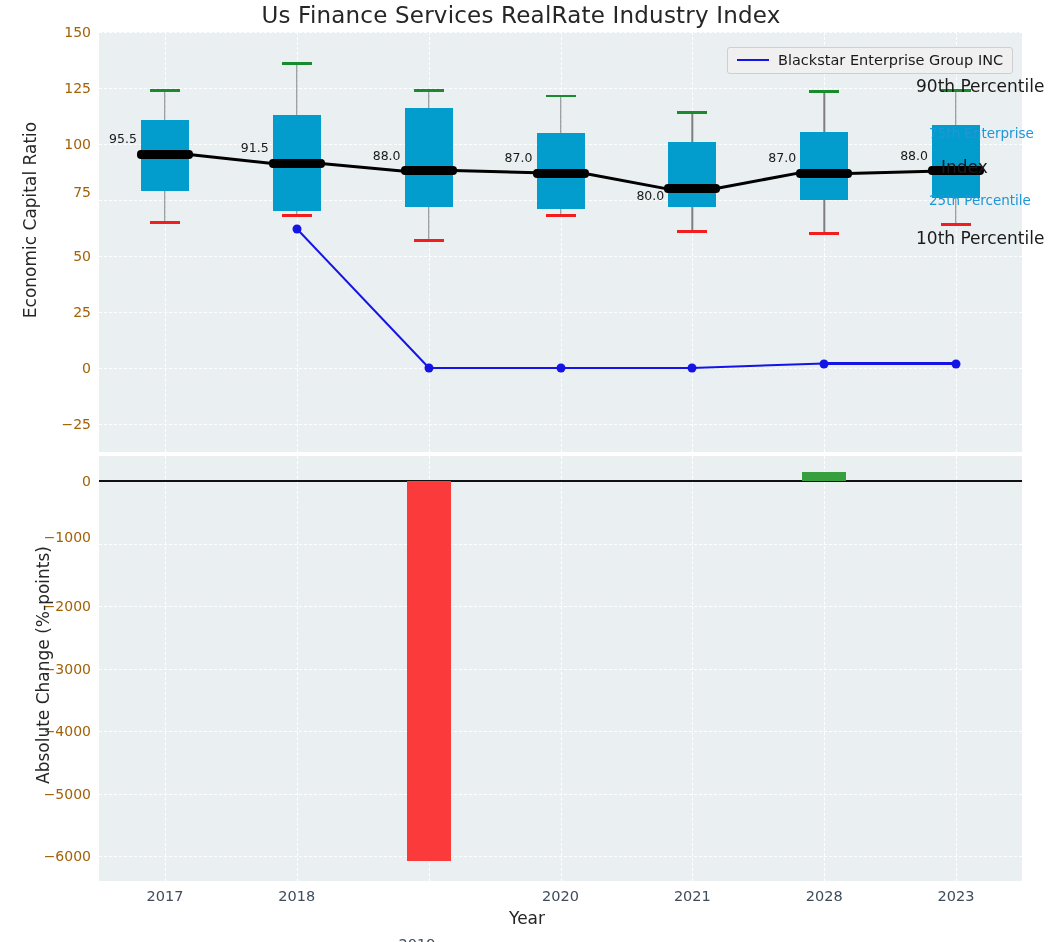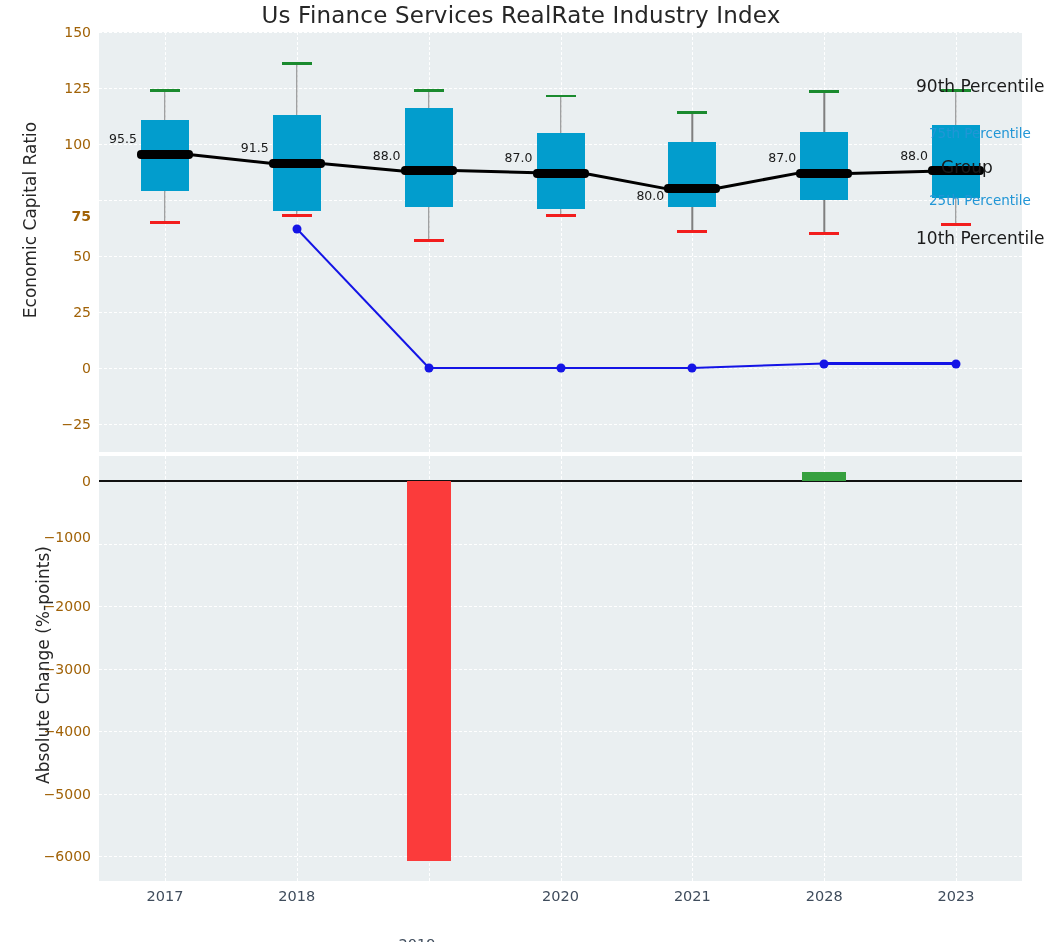--- a/index.html
+++ b/index.html
@@ -103,38 +103,39 @@
       <div class="gridline-v" style="left: 461.5px;"></div>
       <div class="gridline-v" style="left: 593.357px;"></div>
       <div class="gridline-v" style="left: 725.214px;"></div>
       <div class="gridline-v" style="left: 857.071px;"></div>
     </div>
 
   <div id="ylabels-top">
       <div class="ytick" style="top: 0px;">150</div>
       <div class="ytick" style="top: 56px;">125</div>
       <div class="ytick" style="top: 112px;">100</div>
-      <div class="ytick" style="top: 184px; font-weight: bold;">75</div>
+      <div class="ytick" style="top: 160px;">75</div>
       <div class="ytick" style="top: 224px;">50</div>
       <div class="ytick" style="top: 280px;">25</div>
       <div class="ytick" style="top: 336px;">0</div>
       <div class="ytick" style="top: 392px;">−25</div>
     </div>
   <div id="ylabels-bottom">
       <div class="ytick" style="top: 25px;">0</div>
       <div class="ytick" style="top: 81px;">−1000</div>
       <div class="ytick" style="top: 150px;">−2000</div>
       <div class="ytick" style="top: 212.5px;">−3000</div>
       <div class="ytick" style="top: 275px;">−4000</div>
       <div class="ytick" style="top: 337.5px;">−5000</div>
       <div class="ytick" style="top: 400px;">−6000</div>
     </div>
 
   <div class="axis-title" id="ylab-top">Economic Capital Ratio</div>
   <div class="axis-title" id="ylab-bottom">Absolute Change (%-points)</div>
+  <div class="axis-title" id="xlab">Year</div>
 
   <div id="xticks-layer">
       <div class="xtick" style="left: 164.929px;">2017</div>
       <div class="xtick" style="left: 296.786px;">2018</div>
       <div class="xtick" style="left: 417px; margin-top: 48px;">2019</div>
       <div class="xtick" style="left: 560.5px;">2020</div>
       <div class="xtick" style="left: 692.357px;">2021</div>
       <div class="xtick" style="left: 824.214px;">2028</div>
       <div class="xtick" style="left: 956.071px;">2023</div>
     </div>
@@ -202,20 +203,24 @@
       <div class="cdot" style="left: 824.214px; top: 363.52px; background: rgb(20, 20, 230);"></div>
       <div class="cdot" style="left: 956.071px; top: 363.52px; background: rgb(20, 20, 230);"></div>
     </div>
 
   <div id="zeroline" style="top: 479.9px;"></div>
   <div id="bars-layer">
       <div class="dbar neg" style="left: 428.643px; width: 44px; top: 481px; height: 380px;"></div>
       <div class="dbar pos" style="left: 824.214px; width: 44px; top: 472.25px; height: 8.75px;"></div>
     </div>
 
+  <div id="legend">
+    <span class="swatch"></span>
+    <span class="ltext">Blackstar Enterprise Group INC</span>
+  </div>
 
   <div class="annot dark" id="an-p90" style="left:916px;top:76px;">90th Percentile</div>
-  <div class="annot blue" id="an-p75" style="left:929px;top:125px;">75th Percentile</div>
-  <div class="annot dark" id="an-med" style="left:941px;top:157px;">Group</div>
+  <div class="annot blue" id="an-p75" style="left:929px;top:125px;">75th Enterprise</div>
+  <div class="annot dark" id="an-med" style="left:941px;top:157px;">Index</div>
   <div class="annot blue" id="an-p25" style="left:929px;top:192px;">25th Percentile</div>
   <div class="annot dark" id="an-p10" style="left:916px;top:228px;">10th Percentile</div>
 
 </div>
 
 </body></html>

